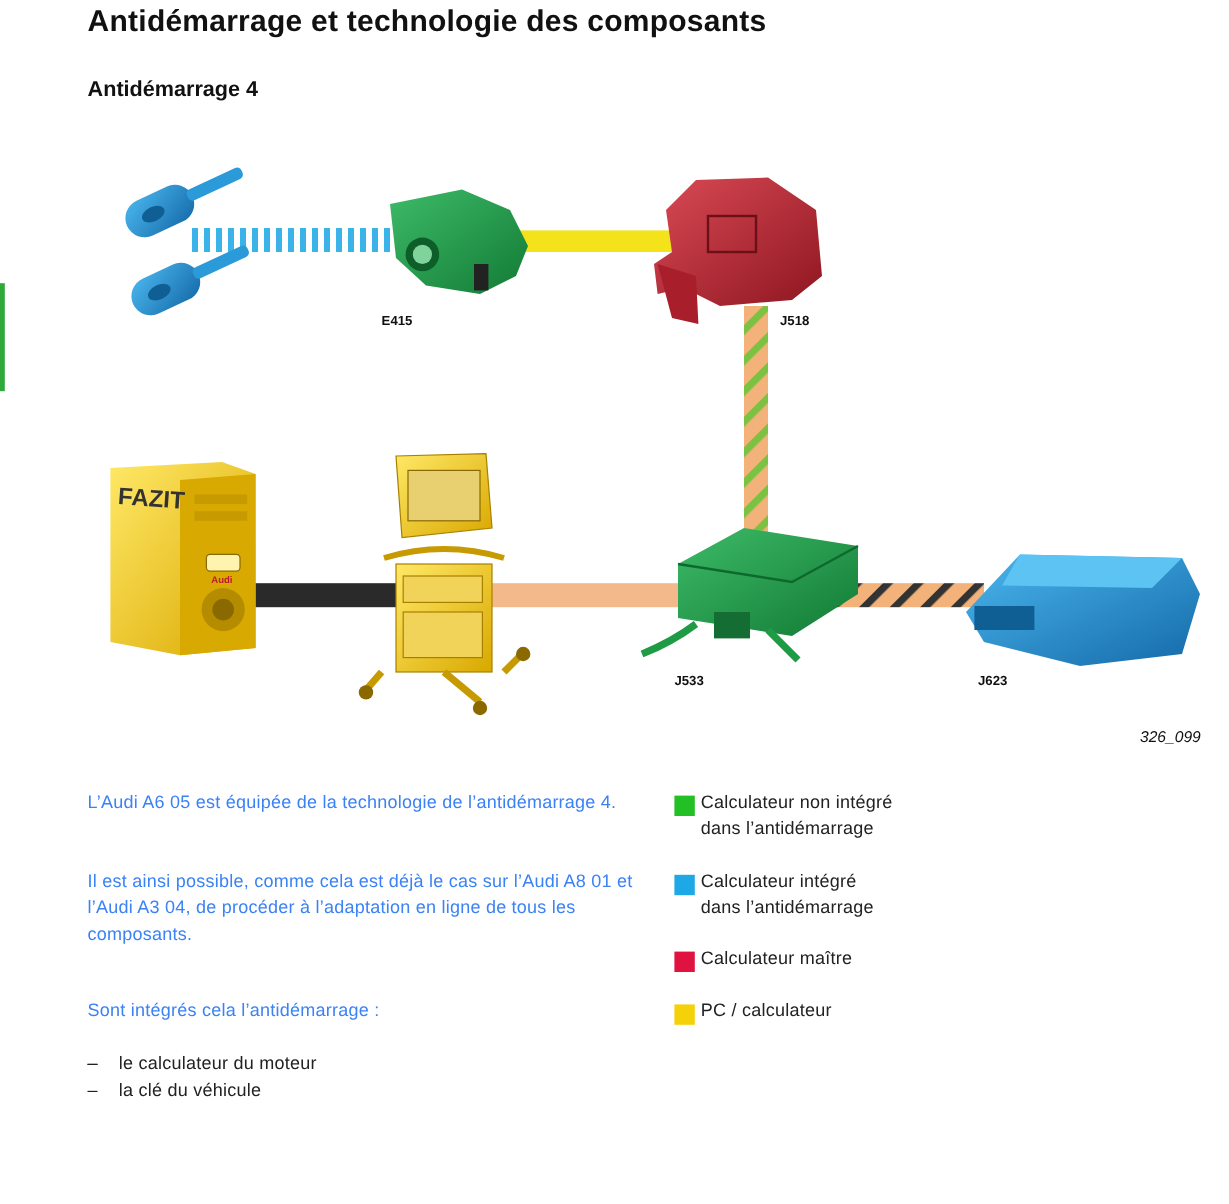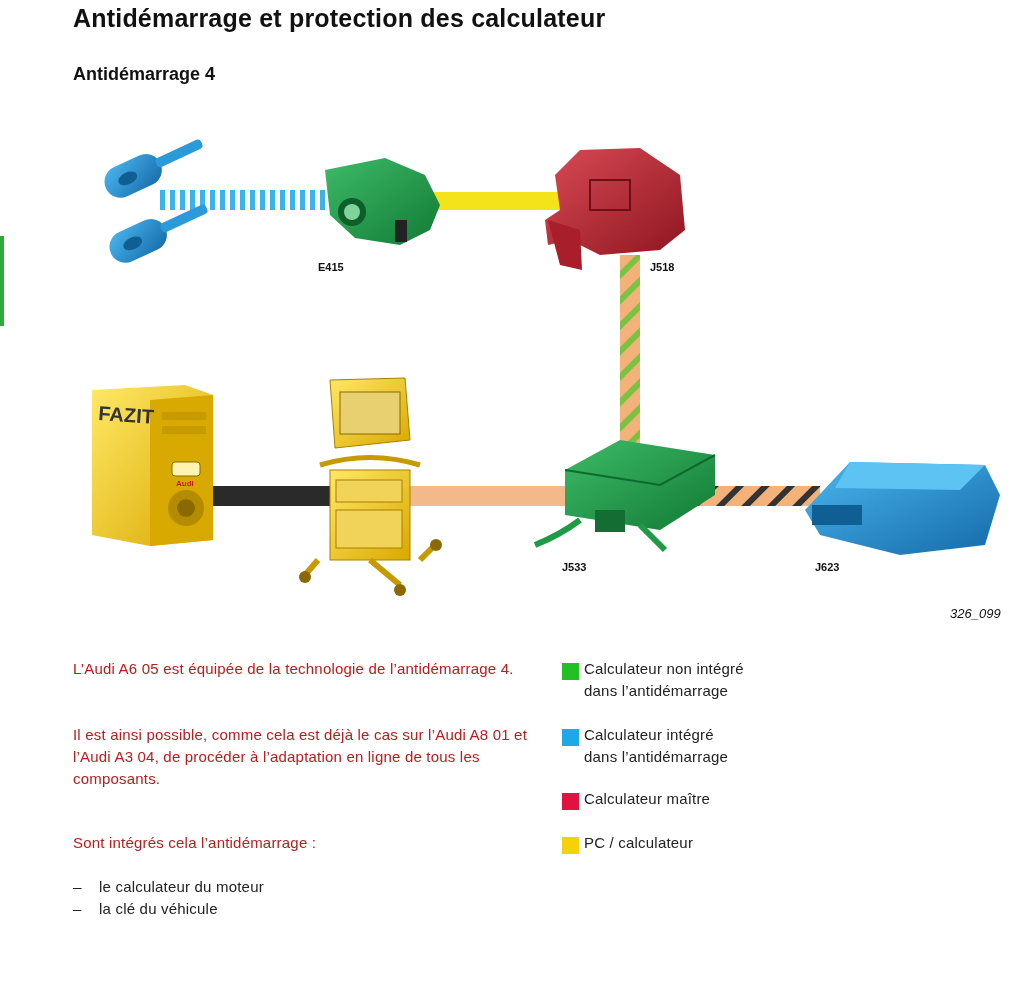--- a/index.html
+++ b/index.html
@@ -4,37 +4,37 @@
 <style>
   html, body { margin: 0; padding: 0; background: #ffffff; }
   body { width: 1024px; height: 1003px; position: relative; overflow: hidden;
          font-family: "Liberation Sans", "DejaVu Sans", sans-serif; color: #111; }
   .abs { position: absolute; }
   .h1 { left: 73px; top: 4px; font-size: 25px; font-weight: bold; letter-spacing: 0.2px; white-space: nowrap; }
   .h2 { left: 73px; top: 64px; font-size: 18px; font-weight: bold; white-space: nowrap; }
   .diagram { left: 0; top: 110px; width: 1024px; height: 520px; }
   .lbl { font-size: 11px; font-weight: bold; font-family: "Liberation Sans", sans-serif; }
   .fig-id { left: 950px; top: 606px; font-size: 13px; font-style: italic; }
-  .body-text { left: 73px; font-size: 15px; line-height: 22px; color: #b91c1c; letter-spacing: 0.2px; }
+  .body-text { left: 73px; font-size: 15px; line-height: 22px; color: #3b82f6; letter-spacing: 0.2px; }
   .para1 { top: 658px; width: 470px; }
   .para2 { top: 724px; width: 470px; }
   .para3 { top: 832px; }
   .list { left: 73px; top: 876px; font-size: 15px; line-height: 22px; color: #222; margin: 0; padding: 0; list-style: none; }
   .list li { position: relative; padding-left: 26px; letter-spacing: 0.2px; }
   .list li .dash { position: absolute; left: 0; top: 0; }
   .legend { left: 562px; top: 658px; font-size: 15px; line-height: 22px; color: #222; }
   .legend-item { position: absolute; left: 0; width: 300px; letter-spacing: 0.2px; }
   .legend-item .sw { position: absolute; left: 0; top: 5px; width: 17px; height: 17px; }
   .legend-item .txt { position: absolute; left: 22px; top: 0; white-space: pre-line; }
   .edge-mark { left: 0; top: 236px; width: 4px; height: 90px; background: #2faa3a; }
 </style>
 </head>
 <body>
 
-<div class="abs h1">Antidémarrage et protection des calculateur</div>
+<div class="abs h1">Antidémarrage et technologie des composants</div>
 <div class="abs h2">Antidémarrage 4</div>
 <div class="abs edge-mark"></div>
 
 <svg class="abs diagram" viewBox="0 110 1024 520" width="1024" height="520">
   <defs>
     <pattern id="stripeGreen" patternUnits="userSpaceOnUse" width="18" height="18" patternTransform="rotate(45)">
       <rect width="18" height="18" fill="#f2b27a"></rect>
       <rect width="6" height="18" fill="#7cc242"></rect>
     </pattern>
     <pattern id="stripeDark" patternUnits="userSpaceOnUse" width="18" height="18" patternTransform="rotate(45)">

